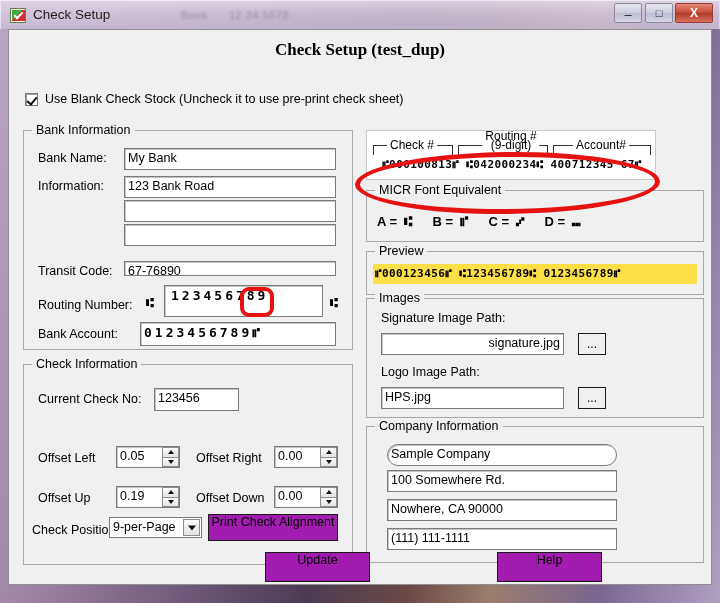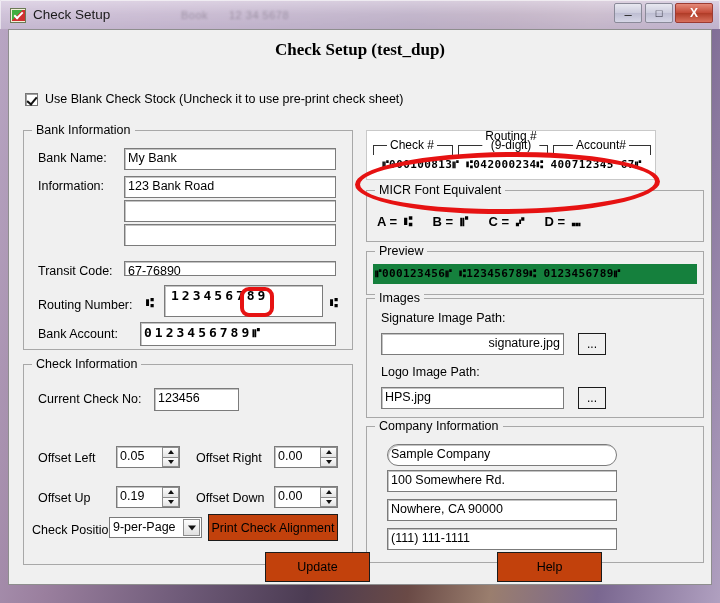--- a/index.html
+++ b/index.html
@@ -179,26 +179,26 @@
   .spin .ar {
     position: absolute; left: 50%; top: 50%;
     width: 0; height: 0; border-left: 3px solid transparent; border-right: 3px solid transparent;
   }
   .spin .up .ar  { transform: translate(-50%,-50%); border-bottom: 4px solid #111; }
   .spin .down .ar{ transform: translate(-50%,-50%); border-top: 4px solid #111; }
 
   
   .btn {
     position: absolute;
-    background: #c2410c;
+    background: #a21caf;
     border: 1px solid #1b1b1b;
     box-sizing: border-box;
     font-family: "Liberation Sans", sans-serif;
     font-size: 12.5px; color: #000;
-    display: flex; align-items: center; justify-content: center;
+    display: flex; justify-content: center;
     cursor: default;
   }
   .browse-btn {
     position: absolute; width: 28px; height: 22px;
     background: #f0f0f0; border: 1px solid #1b1b1b; box-sizing: border-box;
     display: flex; align-items: center; justify-content: center;
     font-size: 12px; color: #000; cursor: default;
   }
 
   
@@ -249,21 +249,21 @@
     font-size: 13px; font-weight: bold; color: #000;
   }
   #micr-font-row .pair { display: flex; align-items: center; gap: 7px; }
   #micr-font-row .sym {
     font-family: "DejaVu Sans Mono", monospace; font-size: 14px; font-weight: bold;
   }
 
   
   #preview-line {
     position: absolute; left: 6px; top: 12px; width: 324px; height: 20px;
-    background: #15803d;
+    background: #fde047;
     font-family: "DejaVu Sans Mono", monospace;
     font-weight: bold; font-size: 11px; letter-spacing: 0.4px;
     color: #000; line-height: 20px; padding-left: 2px;
     box-sizing: border-box; white-space: nowrap; overflow: hidden;
   }
 
   
   .redmark { position: absolute; pointer-events: none; }
   #red-ellipse {
     left: 355px; top: 152px; width: 305px; height: 62px;

